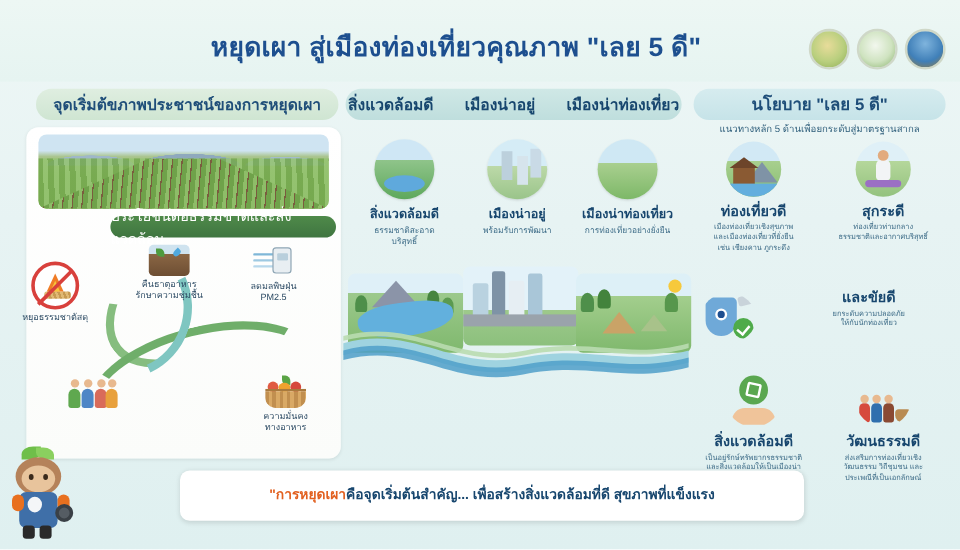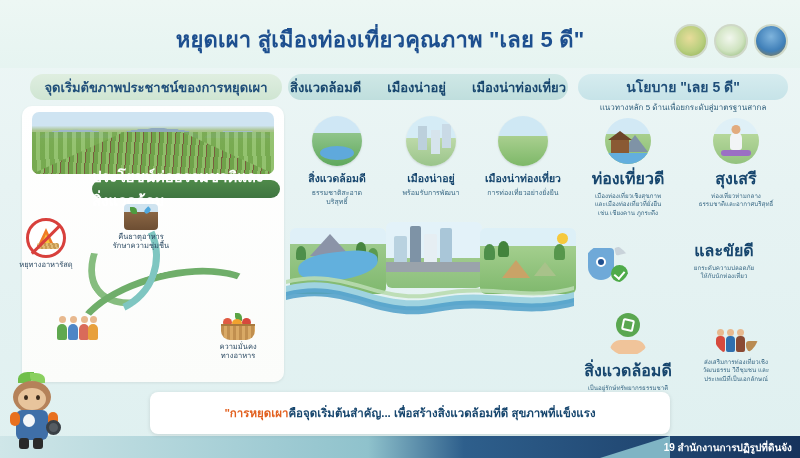--- a/index.html
+++ b/index.html
@@ -60,21 +60,21 @@
        #6fa24a 0px, #6fa24a 4px, #8ebd68 4px, #8ebd68 7px, #7a5c3e 7px, #7a5c3e 8px);
      clip-path: polygon(0 100%, 100% 100%, 62% 0, 38% 0); }
   .field .rows2 { position:absolute; left:0; bottom:0; width:100%; height:42px;
      background: repeating-linear-gradient(88deg,
        #74a84e 0px, #74a84e 5px, #95c472 5px, #95c472 9px);
      opacity:.85; }
 
   
   .gbanner { position:absolute; height:18px; border-radius:10px;
      background: linear-gradient(180deg,#4f8a4a,#3f7540);
-     color:#fff; font-size:15px; font-weight:bold;
+     color:#fff; font-size:12px; font-weight:normal;
      display:flex; align-items:center; justify-content:center; z-index:4; }
   .gb1 { left:92px; top:180px; width:188px; }
   .gb2 { left:92px; top:286px; width:188px; }
 
   
   .arc { position:absolute; border:7px solid #b9d6b3; border-radius:50%; z-index:1; }
   .arcA { left:74px; top:176px; width:200px; height:110px;
      border-color: transparent transparent transparent #86bd7f; transform:rotate(-38deg); }
   .arcB { left:70px; top:272px; width:200px; height:100px;
      border-color: #6fae6a transparent transparent transparent; transform:rotate(-14deg); }
@@ -191,21 +191,21 @@
   .s3 .trees{position:absolute;left:4px;top:16px;width:11px;height:16px;background:#4e8f4a;border-radius:50% 50% 20% 20%;
      box-shadow: 70px 0 0 #57974c, 14px -3px 0 #43833c;}
 
   .river { position:absolute; left:286px; top:276px; width:288px; height:42px; z-index:2; }
   .river svg { display:block; }
 
   
   .pol { position:absolute; width:100px; text-align:center; }
   .pol-ic { width:46px; height:46px; border-radius:50%; margin:0 auto 2px; overflow:hidden;
      position:relative; }
-  .pol-title { font-size:16px; font-weight:bold; color:#17466e; }
+  .pol-title { font-size:12px; font-weight:bold; color:#17466e; }
   .pol-sub { font-size:6.2px; color:#3b6a86; line-height:1.35; white-space:pre-line; margin-top:1px; }
 
   .pi-travel { background: linear-gradient(180deg,#d2e9f5 0 35%, #a8cf8e 35%, #86bd72 100%); }
   .pi-travel .house{position:absolute;left:6px;bottom:10px;width:18px;height:16px;background:#8a5a33;border-radius:1px;}
   .pi-travel .roof{position:absolute;left:3px;bottom:24px;width:0;height:0;border-left:12px solid transparent;
      border-right:12px solid transparent;border-bottom:9px solid #6d452a;}
   .pi-travel .mt{position:absolute;right:3px;bottom:12px;width:0;height:0;border-left:13px solid transparent;
      border-right:13px solid transparent;border-bottom:17px solid #7f93a6;}
   .pi-travel .wtr{position:absolute;left:0;bottom:0;width:100%;height:11px;background:#63aede;}
 
@@ -312,32 +312,40 @@
   <div class="arc arcC"></div>
 
   <div class="gbanner gb1">ประโยชน์ต่อธรรมชาติและสิ่งแวดล้อม</div>
 
   <div class="item" style="left:12px; top:218px; width:68px;">
     <div class="ic ic-noburn">
       <span class="straw"></span>
       <span class="flame"></span>
       <span class="flame2"></span>
     </div>
-    <div class="cap">หยุทางอาหารัสดุ</div>
+    <div class="cap">หยุอธรรมชาตัสดุ</div>
   </div>
 
   <div class="item" style="left:104px; top:204px; width:74px;">
     <div class="ic ic-soil">
       <span class="sprout"></span>
       <span class="drop"></span>
     </div>
     <div class="cap">คืนธาตุอาหาร
 รักษาความชุ่มชื้น</div>
   </div>
 
+  <div class="item" style="left:190px; top:204px; width:76px;">
+    <div class="ic ic-pm">
+      <span class="wind"></span>
+      <span class="mach"></span>
+    </div>
+    <div class="cap">ลดมลพิษฝุ่น
+PM2.5</div>
+  </div>
 
   <div class="item" style="left:36px; top:310px; width:80px;">
     <div class="ic ic-people">
       <i class="p1"></i>
       <i class="p2"></i>
       <i class="p3"></i>
       <i class="p4"></i>
     </div>
   </div>
 
@@ -413,21 +421,21 @@
 และเมืองท่องเที่ยวที่ยั่งยืน
 เช่น เชียงคาน ภูกระดึง</div>
   </div>
 
   <div class="pol" style="left:686px; top:118px;">
     <div class="pol-ic pi-health">
       <span class="mat"></span>
       <span class="body"></span>
       <span class="head"></span>
     </div>
-    <div class="pol-title">สุงเสรี</div>
+    <div class="pol-title">สุกระดี</div>
     <div class="pol-sub">ท่องเที่ยวท่ามกลาง
 ธรรมชาติและอากาศบริสุทธิ์</div>
   </div>
 
   <div class="pol" style="left:660px; top:238px; width:128px;">
     <div class="pol-title">และขัยดี</div>
     <div class="pol-sub">ยกระดับความปลอดภัย
 ให้กับนักท่องเที่ยว</div>
   </div>
   <div class="pol-ic pi-safe" style="position:absolute; left:584px; top:244px; width:46px; height:42px;">
@@ -449,20 +457,21 @@
 อยู่อย่างยั่งยืน</div>
   </div>
 
   <div class="pol" style="left:686px; top:310px;">
     <div class="pol-ic pi-cult">
       <i class="c1"></i>
       <i class="c2"></i>
       <i class="c3"></i>
       <span class="pot"></span>
     </div>
+    <div class="pol-title">วัฒนธรรมดี</div>
     <div class="pol-sub">ส่งเสริมการท่องเที่ยวเชิง
 วัฒนธรรม วิถีชุมชน และ
 ประเพณีที่เป็นเอกลักษณ์</div>
   </div>
 
   <div class="quote">
     <div class="q1"><span class="hl">"การหยุดเผา</span><span>คือจุดเริ่มต้นสำคัญ... เพื่อสร้างสิ่งแวดล้อมที่ดี สุขภาพที่แข็งแรง</span></div>
   </div>
 
   <div class="mascot">
@@ -474,18 +483,14 @@
     <span class="m-eye2"></span>
     <span class="m-body"></span>
     <span class="m-arm1"></span>
     <span class="m-arm2"></span>
     <span class="m-badge"></span>
     <span class="m-tool"></span>
     <span class="m-leg1"></span>
     <span class="m-leg2"></span>
   </div>
 
-  <div class="footer">
-    <span class="footer-wedge"></span>
-    <span class="footer-text">19  สำนักงานการปฏิรูปที่ดินจัง</span>
-  </div>
 
 </div>
 
 </body></html>

